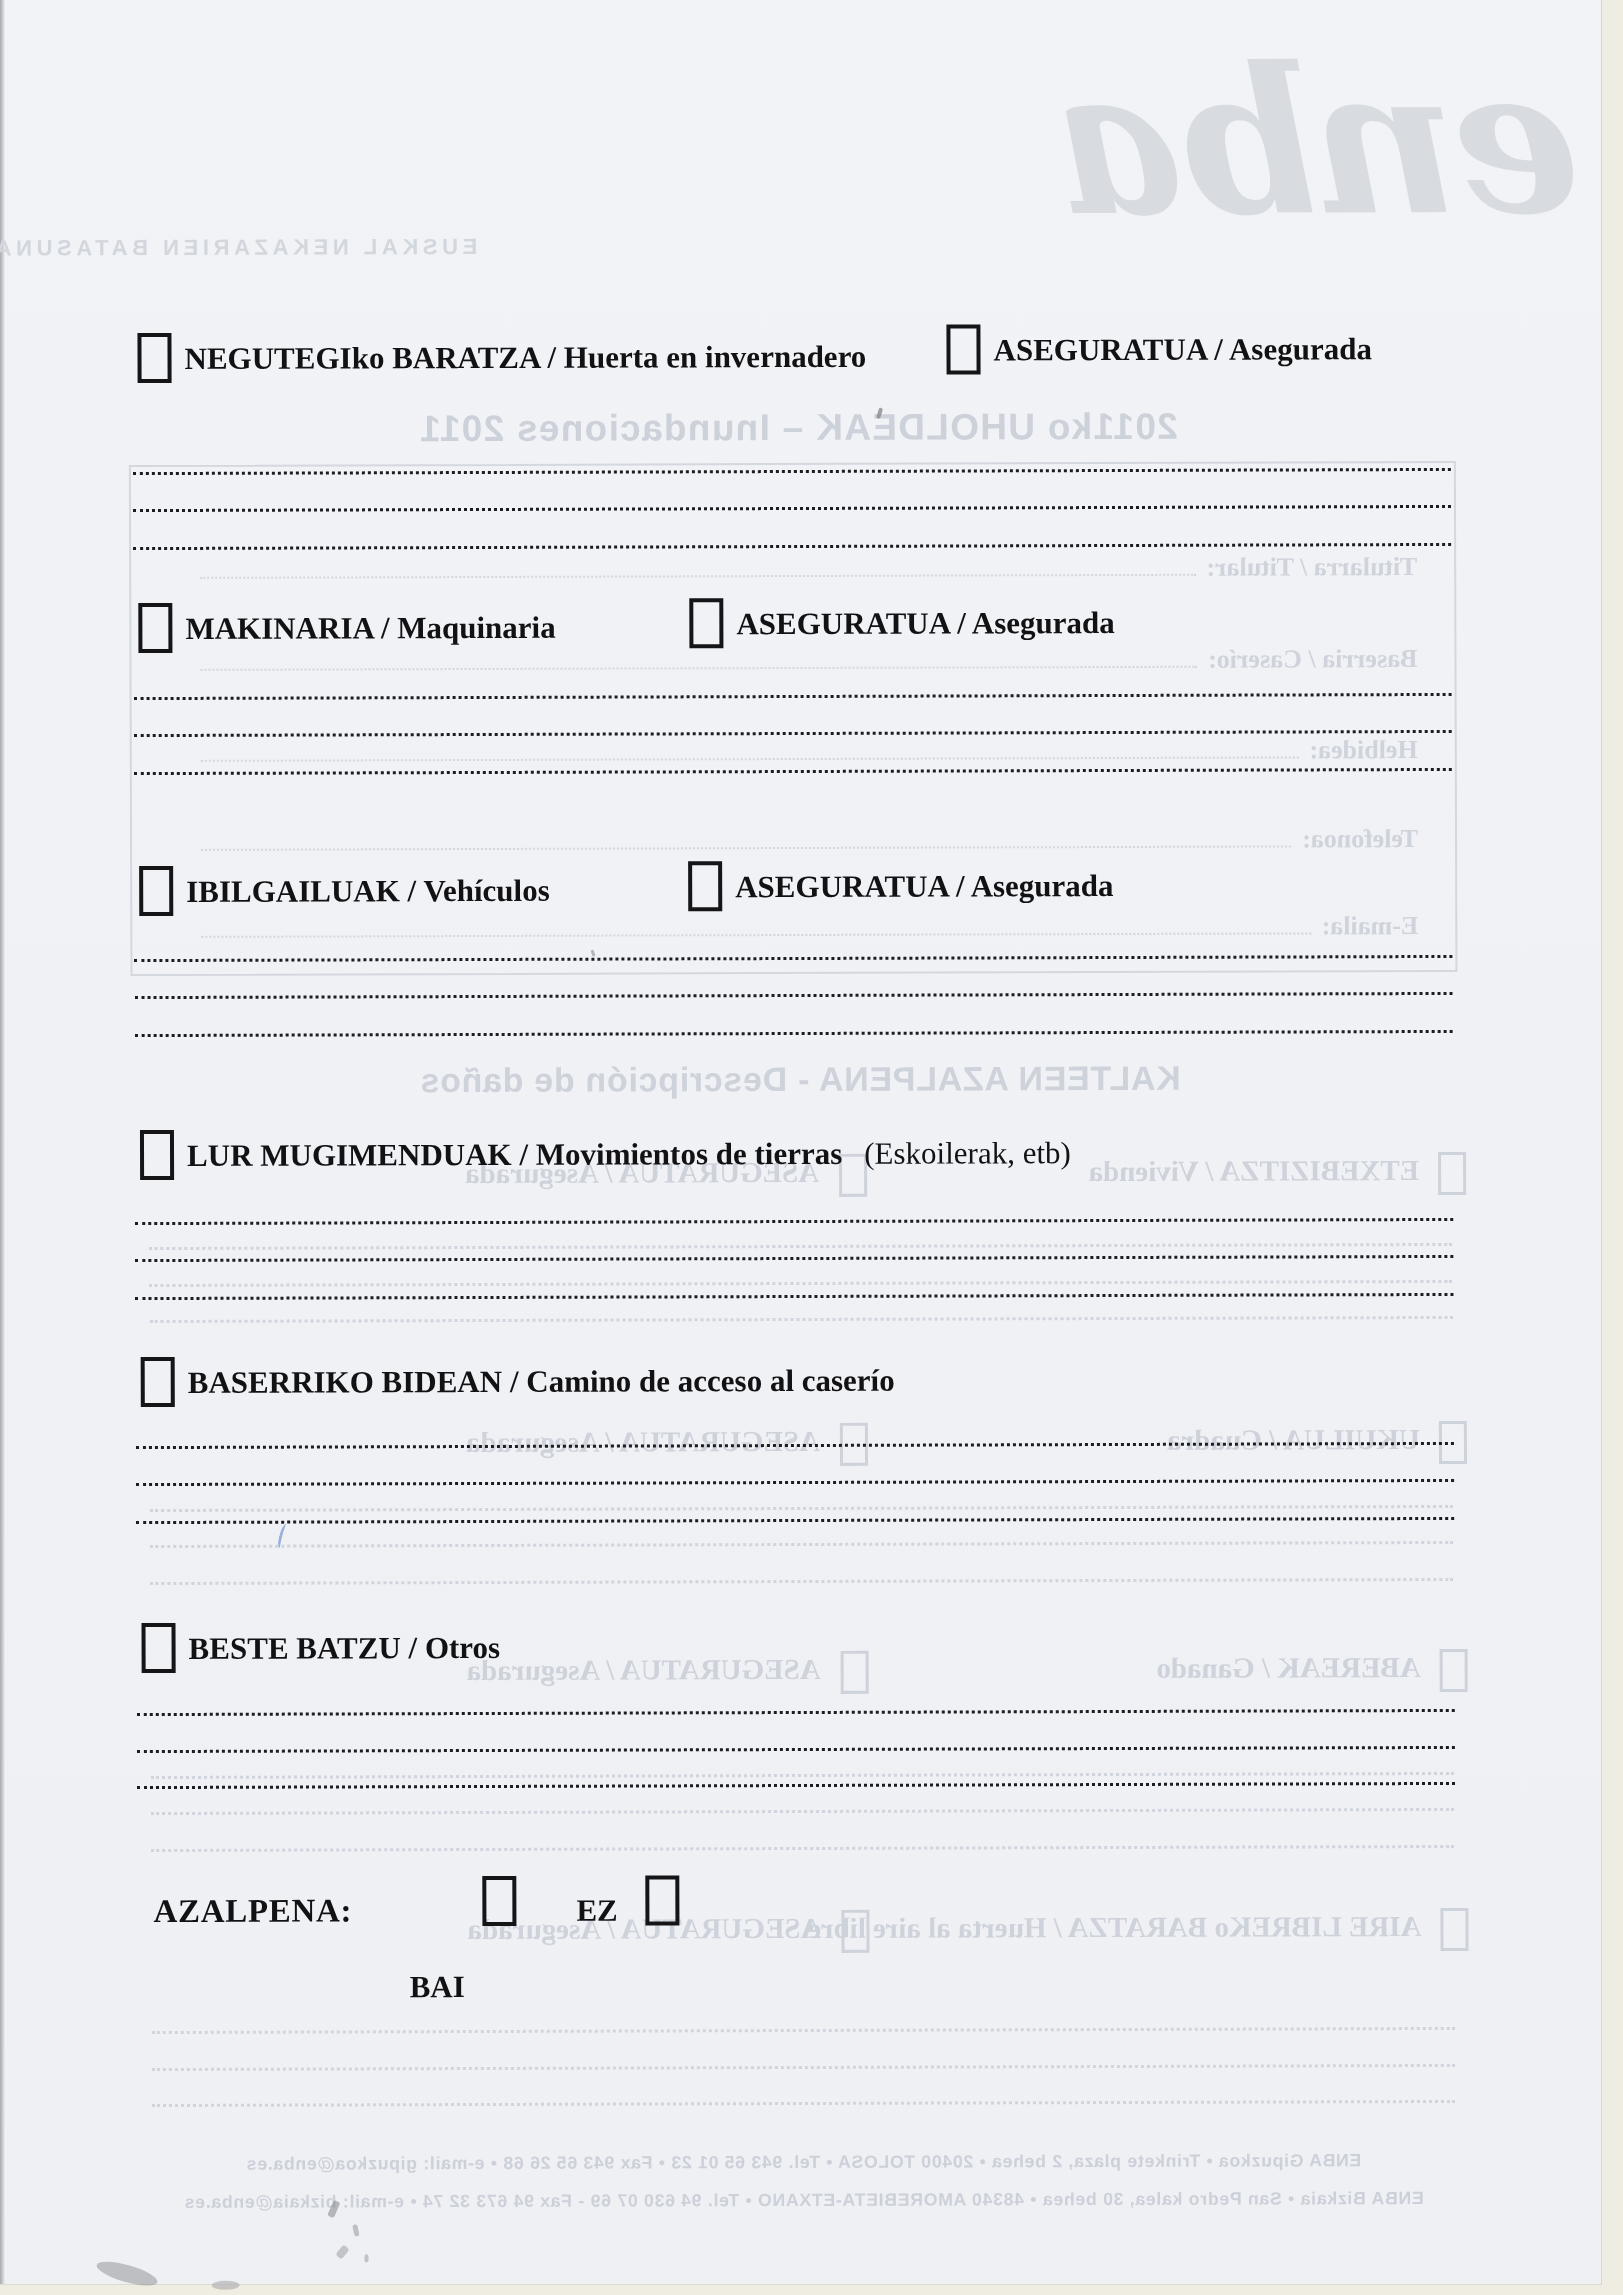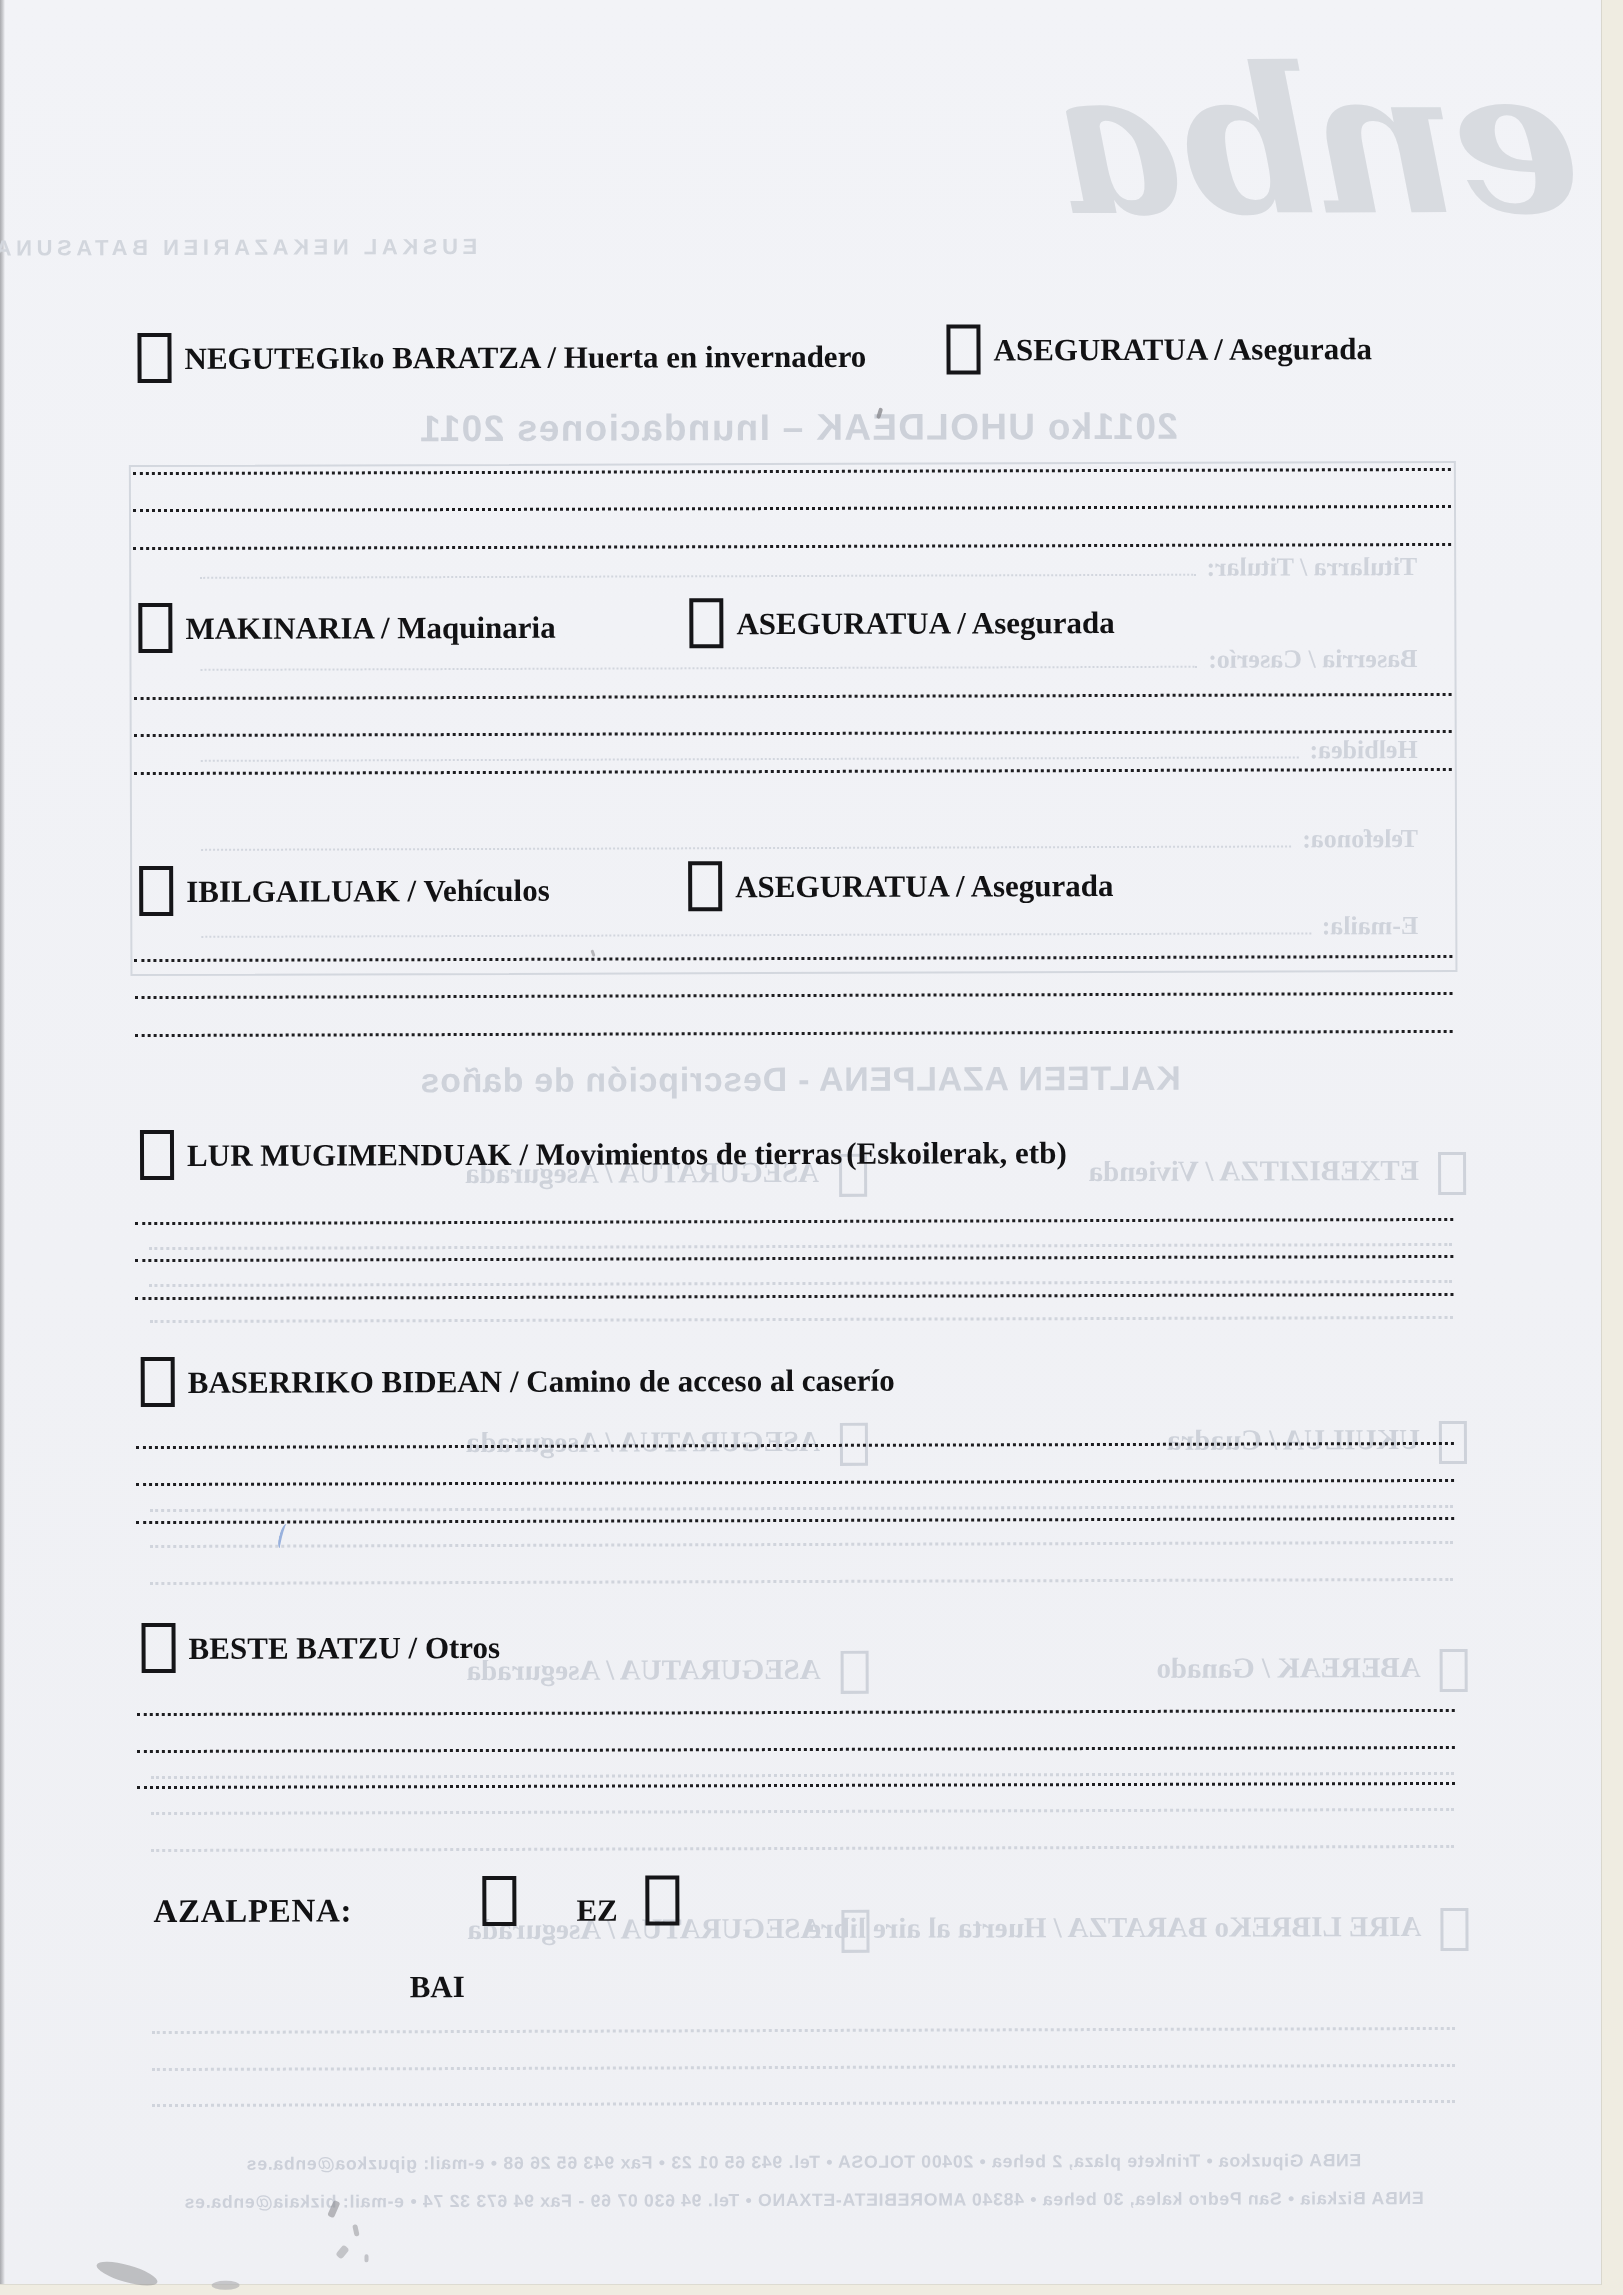--- a/index.html
+++ b/index.html
@@ -41,21 +41,21 @@
     font:700 29px/42px "Liberation Serif",serif;color:#ced2da;white-space:nowrap;}
   .bl-row .t{position:absolute;}
   .bcb{position:absolute;width:22px;height:37px;border:3.3px solid #ced2da;}
   .bl-line{position:absolute;left:149px;width:1303px;height:0;border-bottom:3.3px dotted #d0d4dc;}
   .bl-footer{position:absolute;left:0;width:1601px;text-align:center;
     font:700 17.7px/22px "Liberation Sans",sans-serif;color:#ccd0d9;letter-spacing:0.7px;white-space:nowrap;}
 
   
   .cb{position:absolute;width:26px;height:42px;border:4.6px solid #151518;background:transparent;}
   .stitle{position:absolute;font:700 31px/51px "Liberation Serif",serif;color:#121214;white-space:nowrap;}
-  .ssuffix{font-weight:700;margin-left:4px;}
+  .ssuffix{font-weight:400;margin-left:22px;}
   .ans-line{position:absolute;left:135px;width:1318px;height:0;border-bottom:3.9px dotted #1d1d20;}
   .ph-label{position:absolute;font:700 33px/51px "Liberation Serif",serif;color:#121214;letter-spacing:0.7px;white-space:nowrap;}
 
   
   .mark{position:absolute;}
 </style>
 </head>
 <body>
 
 <div class="paper"></div>

